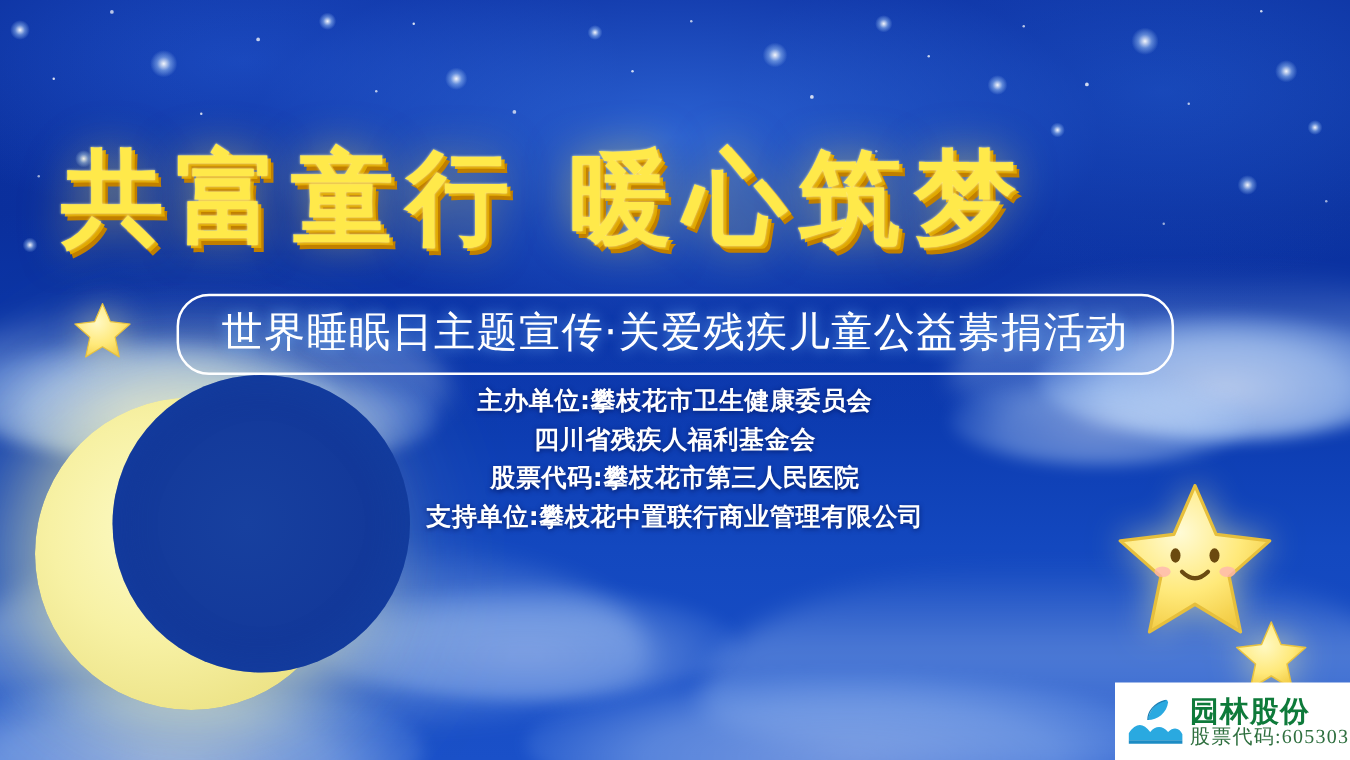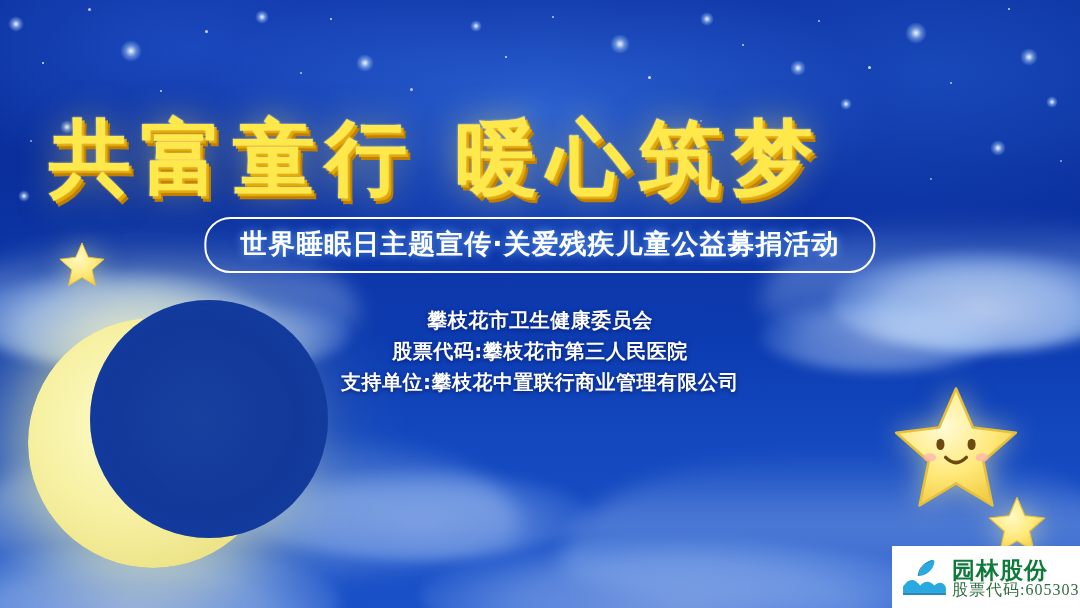--- a/index.html
+++ b/index.html
@@ -55,25 +55,25 @@
     font-size:82px; font-weight:bold; letter-spacing:10px;
     color:#ffe94a;
     text-shadow:
       0 0 2px #fff8c0,
       3px 3px 0 #e0a800,
       5px 6px 0 #c07f00,
       0 0 34px rgba(255,225,80,0.55);
     white-space:nowrap;
   }
   #subtitle-pill {
-    position:absolute; left:50%; top:217px; transform:translateX(-50%);
+    position:absolute; left:50%; top:235px; transform:translateX(-50%);
     padding:7px 34px 9px 34px;
     border:2px solid #ffffff; border-radius:26px;
     color:#ffffff; font-family:"DejaVu Sans", sans-serif;
-    font-size:27px; font-weight:bold; letter-spacing:1px; white-space:nowrap;
+    font-size:33px; font-weight:normal; letter-spacing:1px; white-space:nowrap;
     text-shadow:0 0 10px rgba(120,190,255,0.8);
   }
   #org-list {
     position:absolute; left:0; top:305px; width:1080px; text-align:center;
     color:#ffffff; font-family:"DejaVu Sans", sans-serif;
     font-size:20px; font-weight:bold; line-height:31px; letter-spacing:0.5px;
     text-shadow:0 1px 4px rgba(0,20,90,0.8);
   }
   
   #logo-box {
@@ -196,21 +196,22 @@
         </defs>
       <path d="M50 6 L63 36 L96 40 L71 62 L78 95 L50 78 L22 95 L29 62 L4 40 L37 36 Z" fill="url(#sg3)" stroke="#e8c23f" stroke-width="2" stroke-linejoin="round"></path>
     </svg>
   </div>
 
   <div id="main-title">共富童行  暖心筑梦</div>
 
   <div id="subtitle-pill">世界睡眠日主题宣传·关爱残疾儿童公益募捐活动</div>
 
   <div id="org-list">
-    <div>攀枝花市卫生健康委员会</div>
+    <div>主办单位:攀枝花市卫生健康委员会</div>
+    <div>四川省残疾人福利基金会</div>
     <div>股票代码:攀枝花市第三人民医院</div>
     <div>支持单位:攀枝花中置联行商业管理有限公司</div>
   </div>
 
   <div id="logo-box">
     <svg id="logo-mark" viewBox="0 0 100 84" xmlns="http://www.w3.org/2000/svg">
       <path d="M70 6 C52 10 40 24 38 40 C54 40 70 28 72 10 Z" fill="#2aa9e0"></path>
       <path d="M38 40 C38 26 48 12 68 7" fill="none" stroke="#1a7fb5" stroke-width="2"></path>
       <path d="M6 62 C18 44 30 44 42 60 C50 50 62 48 72 60 C82 50 92 54 96 64 L96 74 L6 74 Z" fill="#2aa9e0"></path>
       <path d="M6 74 L96 74 L96 80 L6 80 Z" fill="#1d8cc4"></path>

